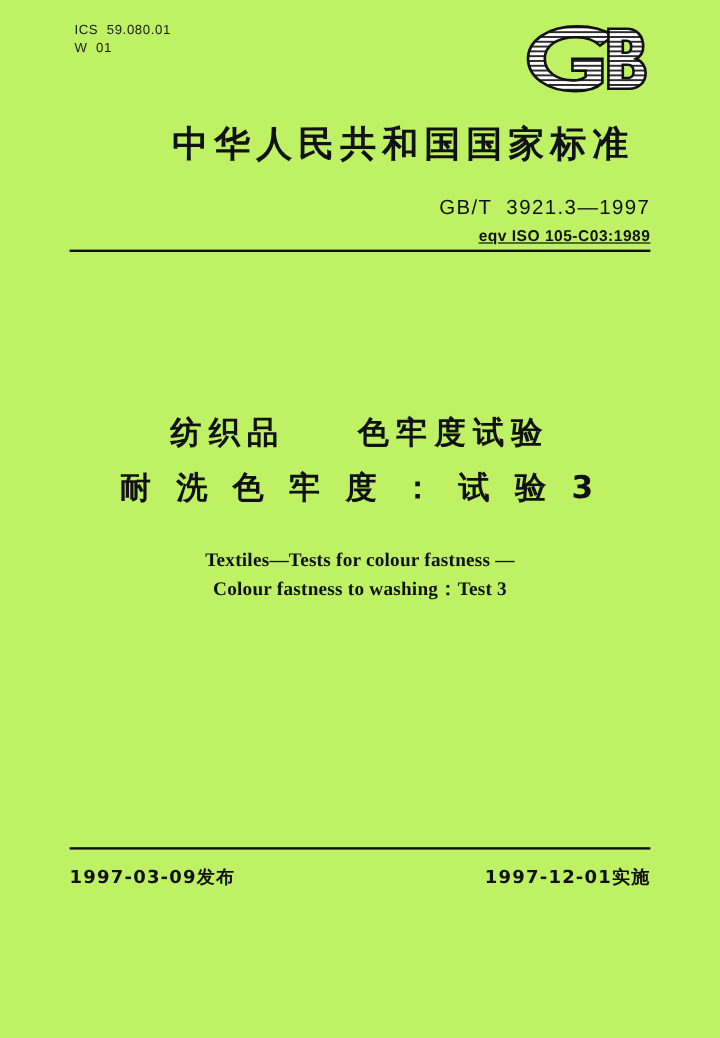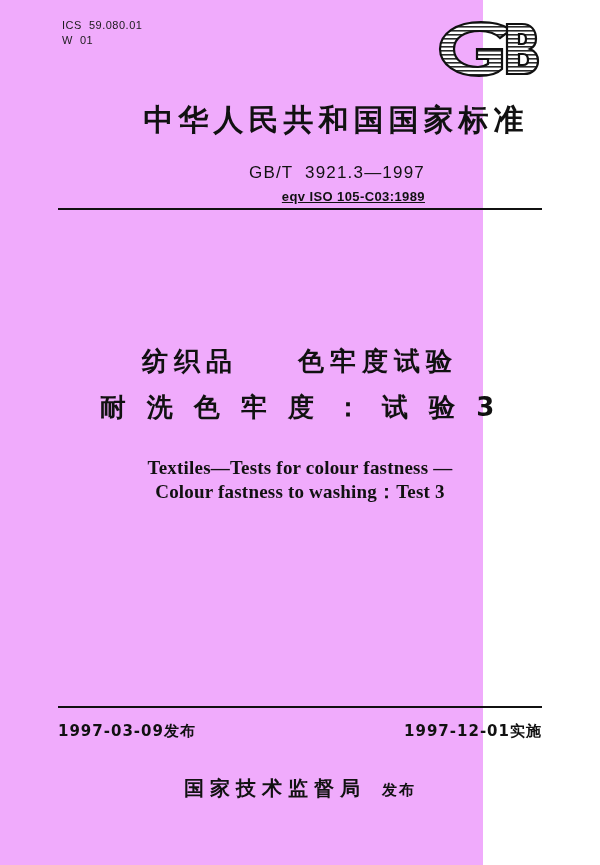--- a/index.html
+++ b/index.html
@@ -12,23 +12,23 @@
     background: #ffffff;
     font-family: "Liberation Serif", serif;
     color: #111111;
     position: relative;
     overflow: hidden;
   }
 
   .page {
     position: absolute;
     left: 0; top: 0;
-    width: 483px;
+    width: 600px;
     height: 865px;
-    background: #f0abfc;
+    background: #bef264;
   }
 
   
   .ics-block {
     position: absolute;
     left: 62px;
     top: 18px;
     font-family: "Liberation Sans", sans-serif;
     font-size: 11px;
     letter-spacing: 0.5px;
@@ -112,21 +112,21 @@
     font-size: 26px;
     font-weight: 700;
     letter-spacing: 6px;
     color: #111;
     line-height: 46px;
     white-space: pre;
   }
   .en-title {
     margin-top: 26px;
     font-family: "Liberation Serif", serif;
-    font-size: 19px;
+    font-size: 16px;
     font-weight: 700;
     line-height: 24px;
     color: #111;
     letter-spacing: 0.2px;
   }
 
   
   .date-row {
     position: absolute;
     top: 722px;
@@ -207,17 +207,14 @@
     </div>
   </div>
 
   <div class="rule rule-bottom"></div>
 
   <div class="date-row">
     <span>1997-03-09发布</span>
     <span>1997-12-01实施</span>
   </div>
 
-  <div class="publisher">
-    <span class="org">国家技术监督局</span><span class="verb">发布</span>
-  </div>
 
 </div>
 
 </body></html>

